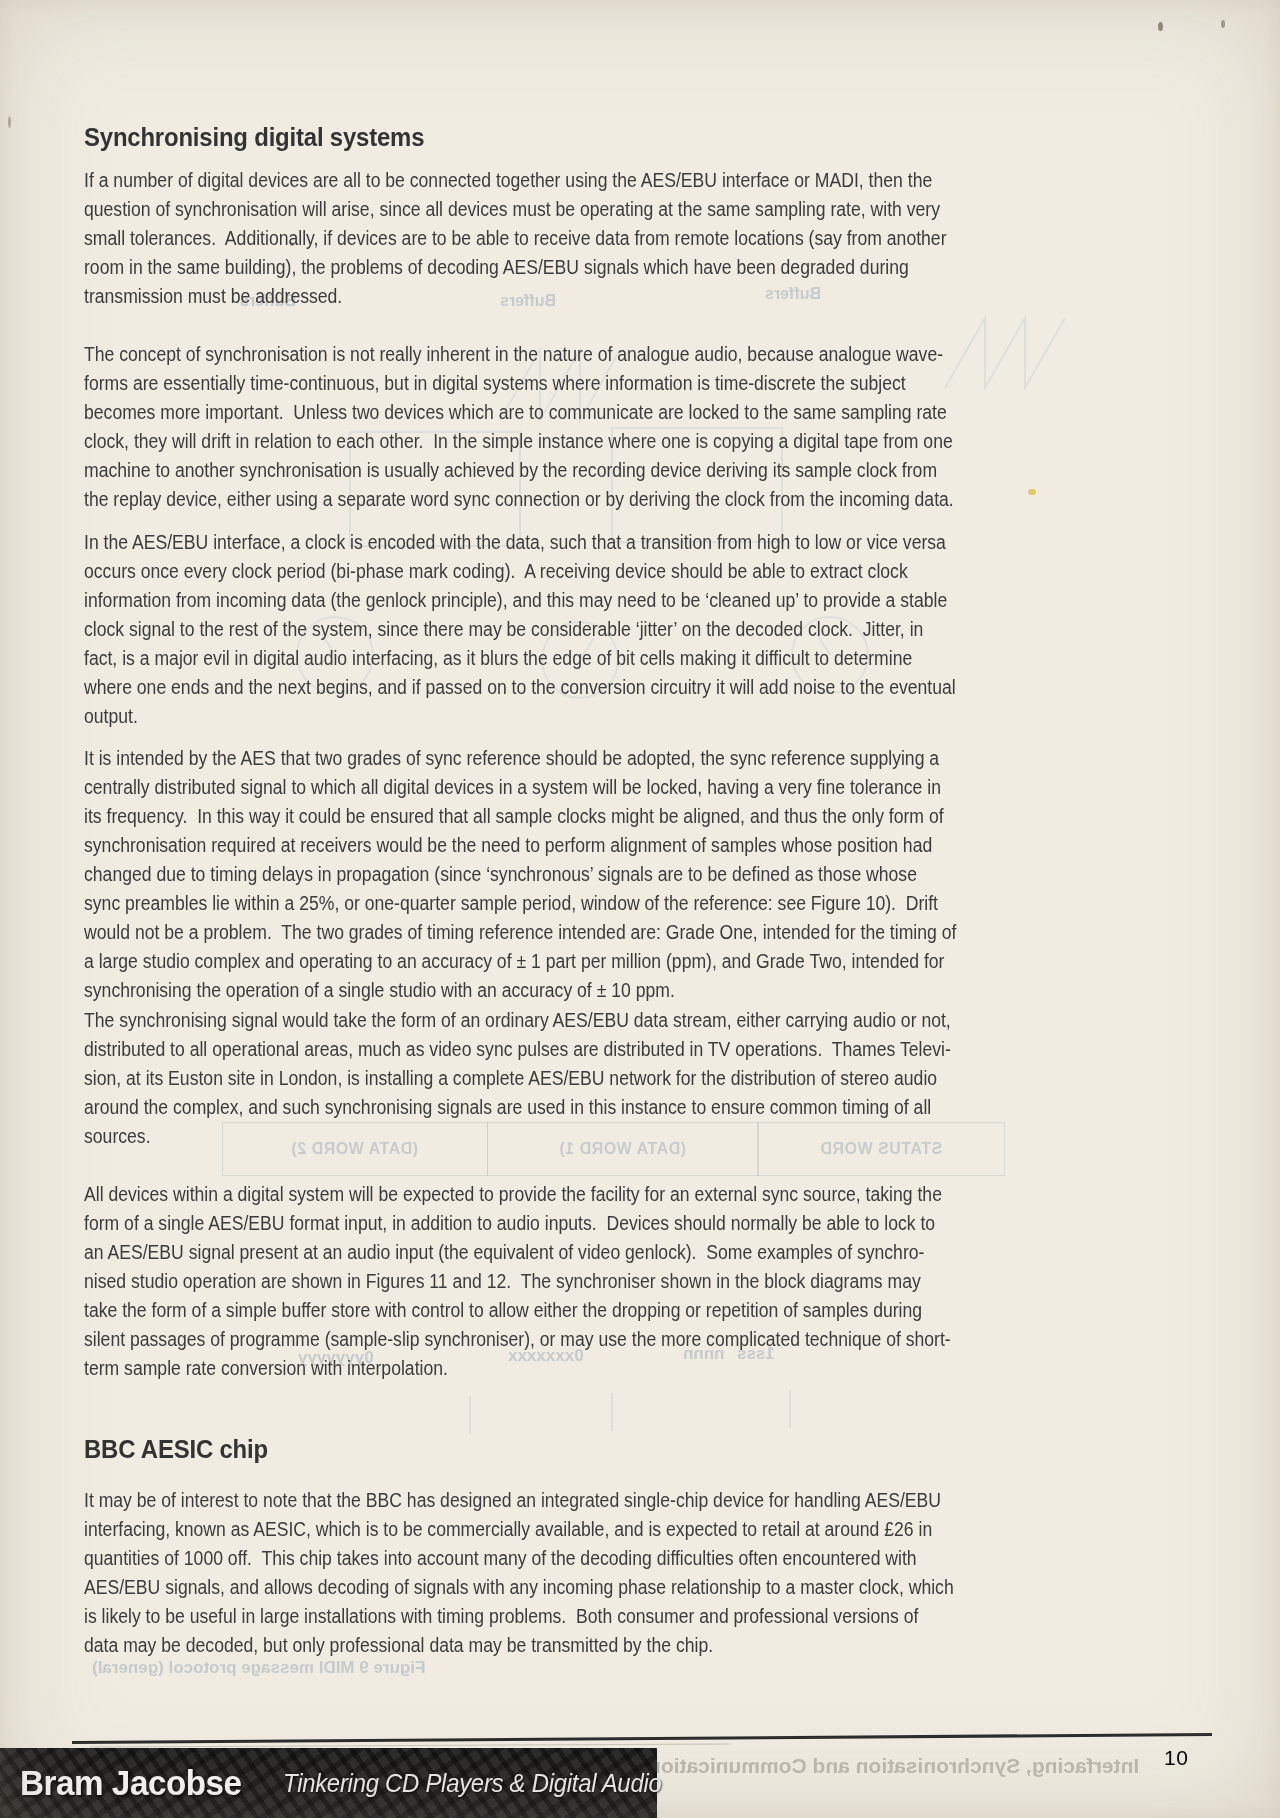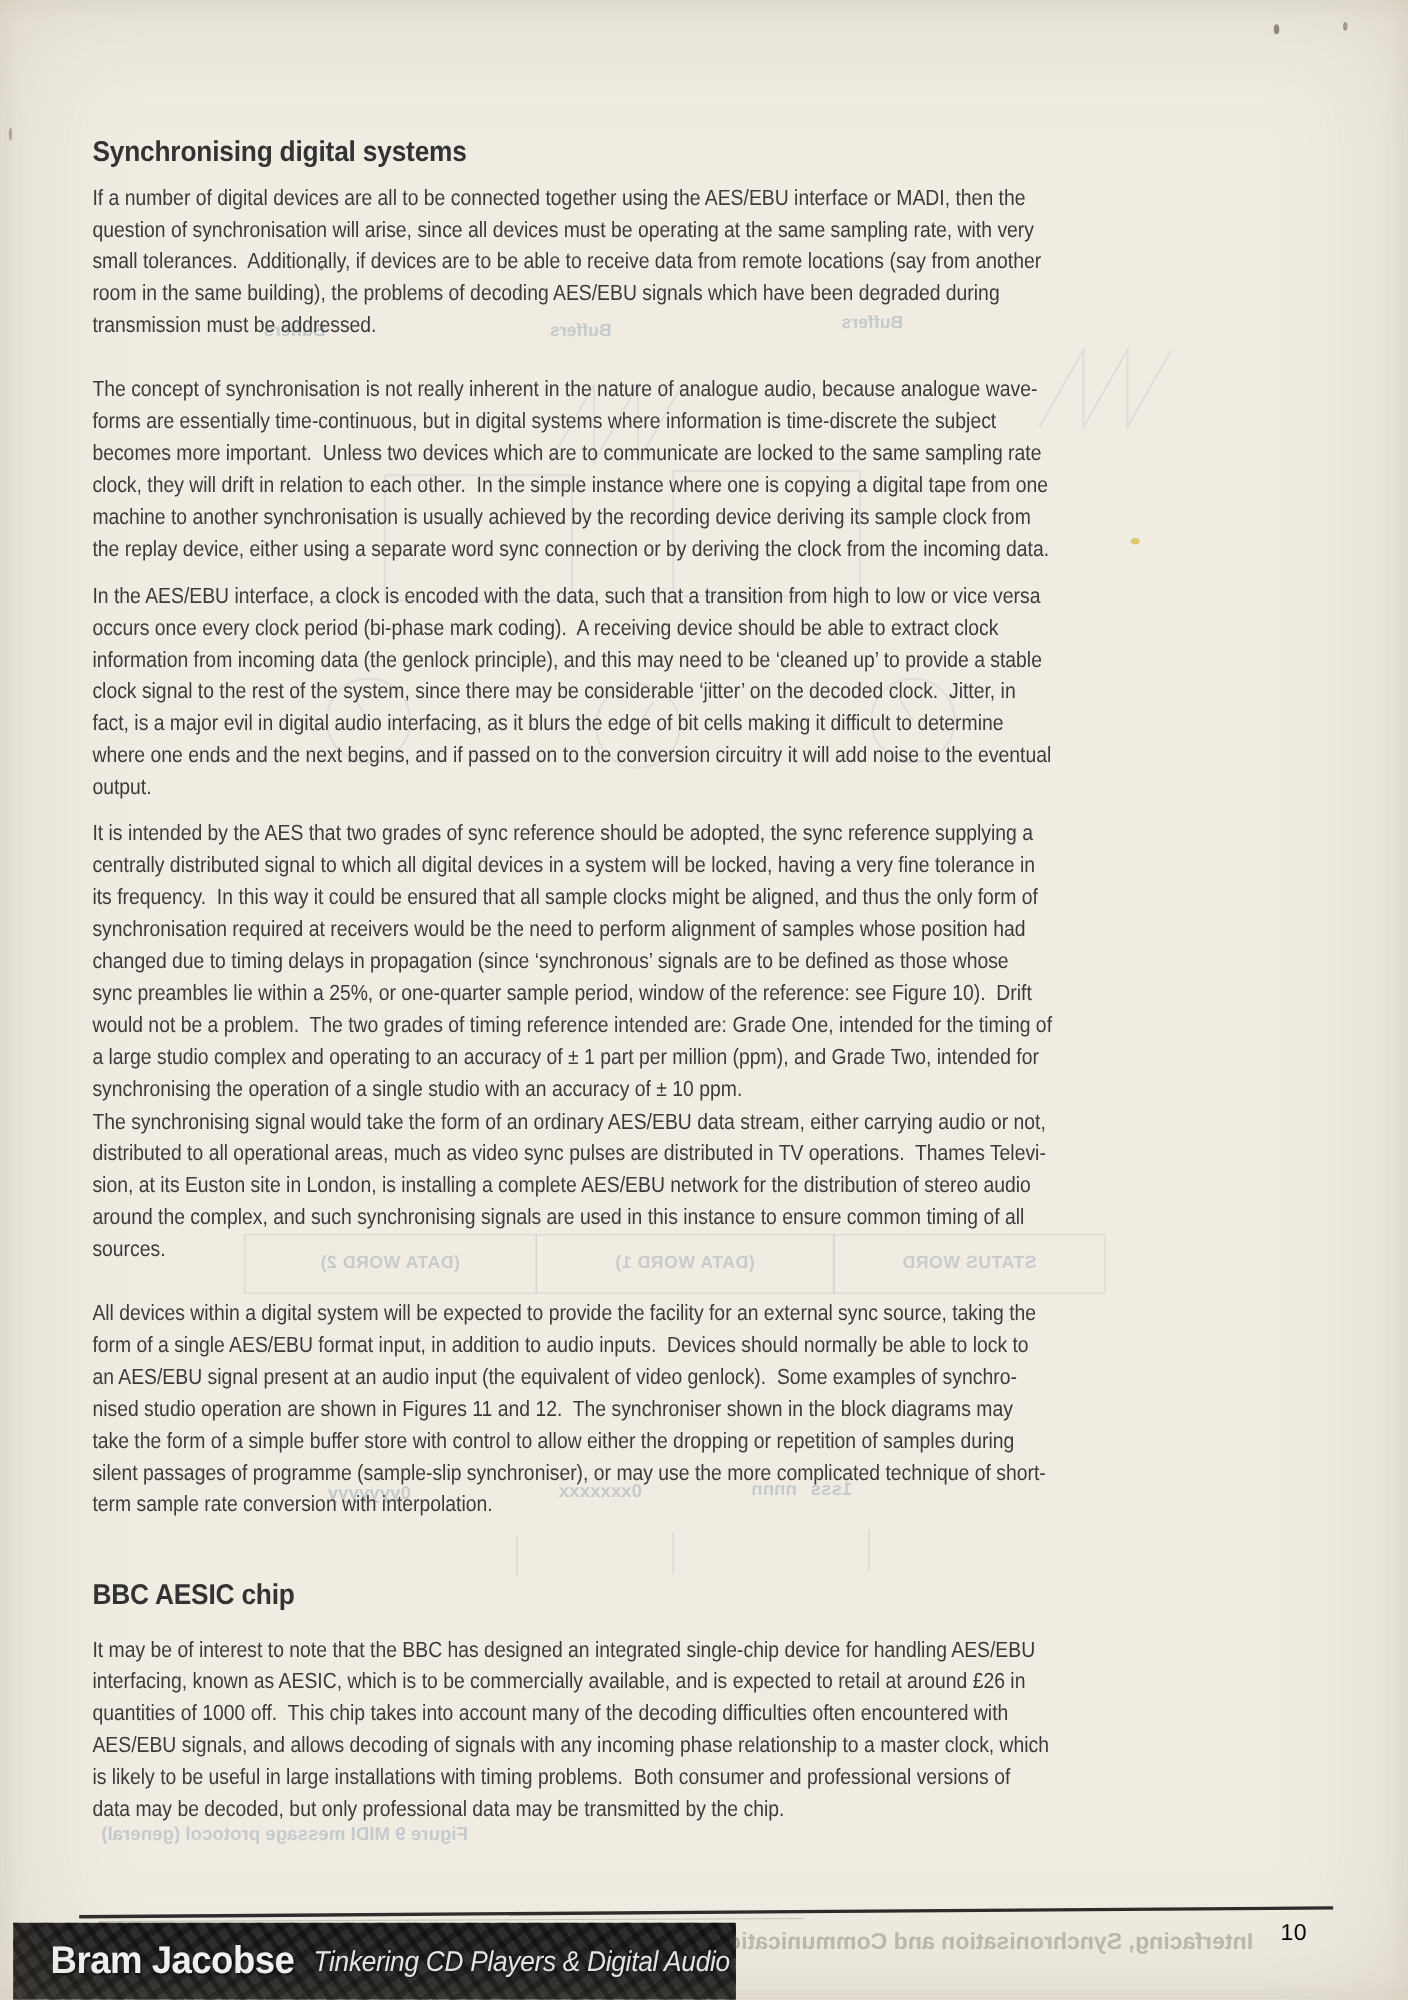--- a/index.html
+++ b/index.html
@@ -53,26 +53,26 @@
   }
   .footer-rule-echo{
     position:absolute;left:90px;top:1745px;width:640px;height:1px;
     background:rgba(140,134,120,.4);transform:rotate(-0.25deg);z-index:4;
   }
   .page-number{
     position:absolute;left:1164px;top:1746px;z-index:4;
     color:#000000;font-size:21px;font-weight:normal;letter-spacing:.5px;
   }
   .brand-bar{
-    position:absolute;left:12px;top:1748px;width:657px;height:70px;z-index:5;
+    position:absolute;left:0;top:1748px;width:657px;height:70px;z-index:5;
     background-color:#2a2a2a;
     background-image:
       repeating-linear-gradient(55deg, rgba(0,0,0,.45) 0 5px, transparent 5px 13px),
       repeating-linear-gradient(-35deg, rgba(15,15,15,.55) 0 6px, transparent 6px 16px);
-    display:flex;align-items:center;gap:6px;padding-left:34px;box-sizing:border-box;
+    display:flex;align-items:center;gap:30px;padding-left:20px;box-sizing:border-box;
   }
   .brand-name{
     color:#f7f7f7;font-size:35px;font-weight:bold;letter-spacing:-0.5px;
     text-shadow:1.5px 1.5px 2px rgba(0,0,0,.8);white-space:nowrap;
     transform:scaleX(0.95);transform-origin:0 50%;
   }
   .brand-tagline{
     color:#eceaea;font-size:26px;font-style:italic;letter-spacing:-0.3px;
     text-shadow:1px 1px 2px rgba(0,0,0,.7);white-space:nowrap;
     transform:scaleX(0.92);transform-origin:0 50%;

